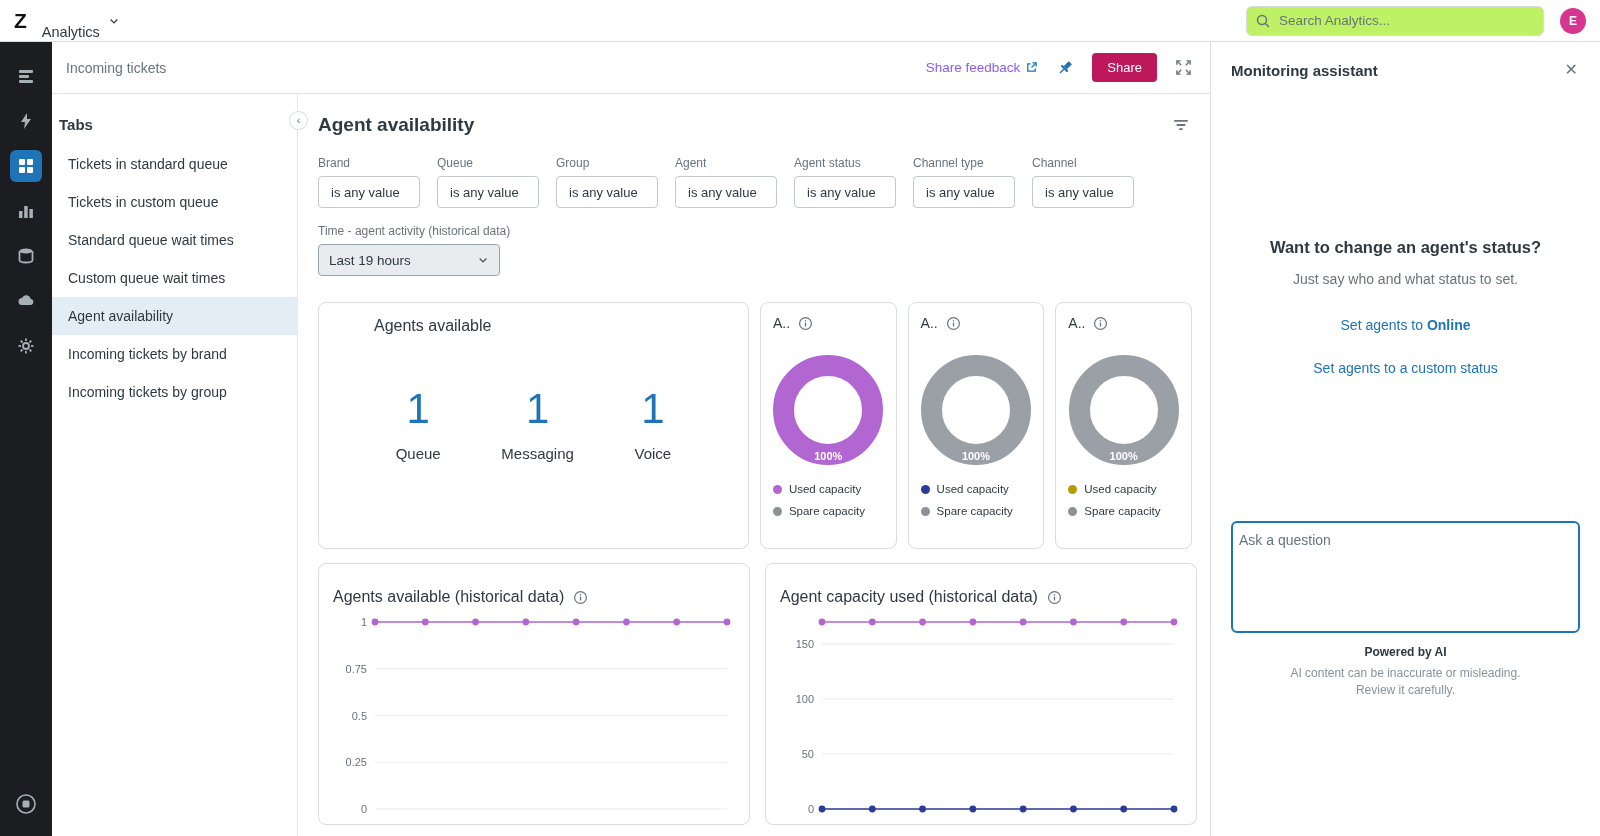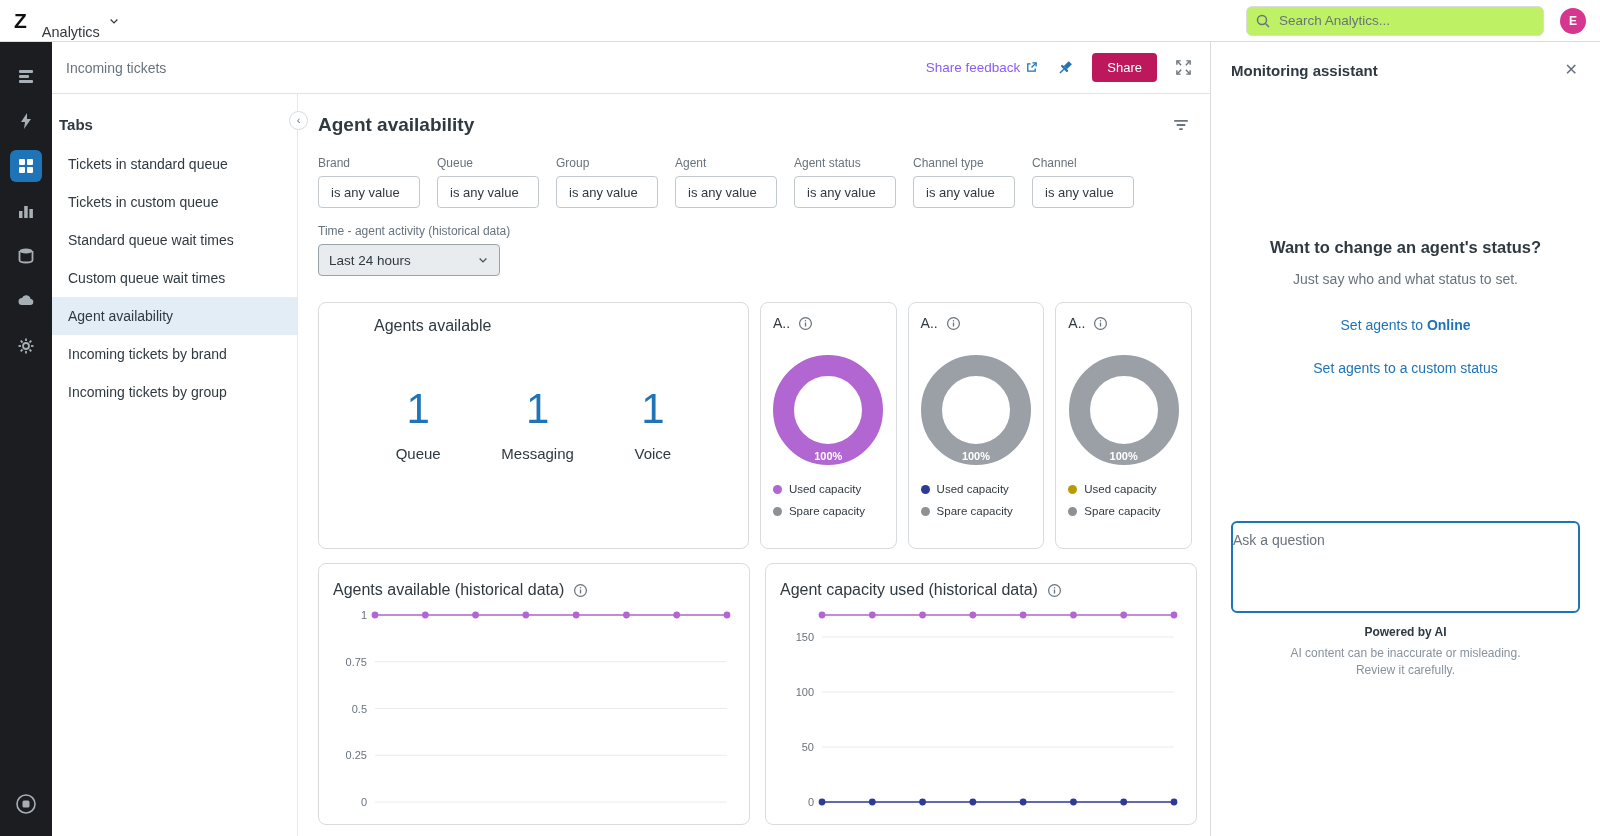--- a/index.html
+++ b/index.html
@@ -72,36 +72,36 @@
   .donut-title { font-size: 14px; color: #2f3941; }
   .donut-wrap { position: relative; width: 110px; height: 110px; margin: 24px auto 0; }
   .donut-ring { width: 110px; height: 110px; border-radius: 50%; border: 21px solid #9aa0a6; }
   .donut-label { position: absolute; left: 0; right: 0; bottom: 3px; text-align: center; color: #fff; font-size: 11px; font-weight: 700; }
   .donut-legend { margin-top: 18px; }
   .legend-row { display: flex; align-items: center; gap: 7px; margin-bottom: 10px; }
   .legend-dot { width: 9px; height: 9px; border-radius: 50%; background: #8c9196; flex-shrink: 0; }
   .legend-text { font-size: 11.5px; color: #2f3941; white-space: nowrap; }
 
   .charts-row { display: flex; gap: 15px; margin-top: 14px; }
-  .chart-card { width: 432px; height: 262px; padding: 17px 14px; }
+  .chart-card { width: 432px; height: 262px; padding: 24px 14px; }
   .chart-card-header { display: flex; align-items: center; gap: 9px; }
   .chart-title { font-size: 16px; color: #2f3941; }
   .chart-svg { margin-top: 8px; display: block; }
   .chart-svg text { font-family: "Liberation Sans", sans-serif; }
 
   
   .assistant { width: 390px; border-left: 1px solid #d8dcde; display: flex; flex-direction: column; padding: 0 20px; flex-shrink: 0; background: #fff; }
   .assistant-header { display: flex; align-items: center; justify-content: space-between; padding: 18px 0 8px; }
   .assistant-title { font-size: 15px; font-weight: 700; color: #2f3941; }
   .close-btn { background: none; border: none; font-size: 16px; color: #68737d; cursor: pointer; line-height: 1; padding: 2px; }
   .assistant-heading { font-size: 16.5px; font-weight: 700; color: #2f3941; text-align: center; margin-top: 150px; }
   .assistant-sub { font-size: 14px; color: #68737d; text-align: center; margin-top: 14px; }
   .assistant-links { margin-top: 30px; }
   .assistant-link { display: block; text-align: center; color: #1f73b7; font-size: 14px; text-decoration: none; margin-bottom: 27px; cursor: pointer; }
-  .assistant-input { width: 100%; height: 92px; margin-top: 118px; border: 2px solid #1f73b7; border-radius: 6px; resize: none; padding: 9px 0; font-size: 14px; font-family: "Liberation Sans", sans-serif; color: #ef4444; outline: none; }
+  .assistant-input { width: 100%; height: 112px; margin-top: 118px; border: 2px solid #1f73b7; border-radius: 6px; resize: none; padding: 9px 6px; font-size: 14px; font-family: "Liberation Sans", sans-serif; color: #ef4444; outline: none; }
   .assistant-input::placeholder { color: #68737d; }
   .assistant-footer { margin-top: 12px; text-align: center; }
   .powered { font-size: 12px; font-weight: 700; color: #2f3941; }
   .disclaimer { font-size: 12px; color: #87929d; margin-top: 6px; line-height: 1.45; }
 
   svg { display: block; }
 </style>
 </head>
 <body>
 
@@ -284,21 +284,21 @@
           </div>
           <div class="filter-field">
             <div class="filter-label">Channel</div>
             <div class="filter-box">is any value</div>
           </div>
         </div>
 
         <div class="time-filter">
           <div class="filter-label">Time - agent activity (historical data)</div>
           <div class="time-box">
-            <span>Last 24 hours</span>
+            <span>Last 19 hours</span>
             <span>
               <svg width="12" height="12" viewBox="0 0 16 16">
                   <path d="M3.5 6 L8 10.5 L12.5 6" fill="none" stroke="#49545c" stroke-width="1.8"></path>
                 </svg>
             </span>
           </div>
         </div>
 
         <div class="cards-row">
           <div class="card agents-card">

